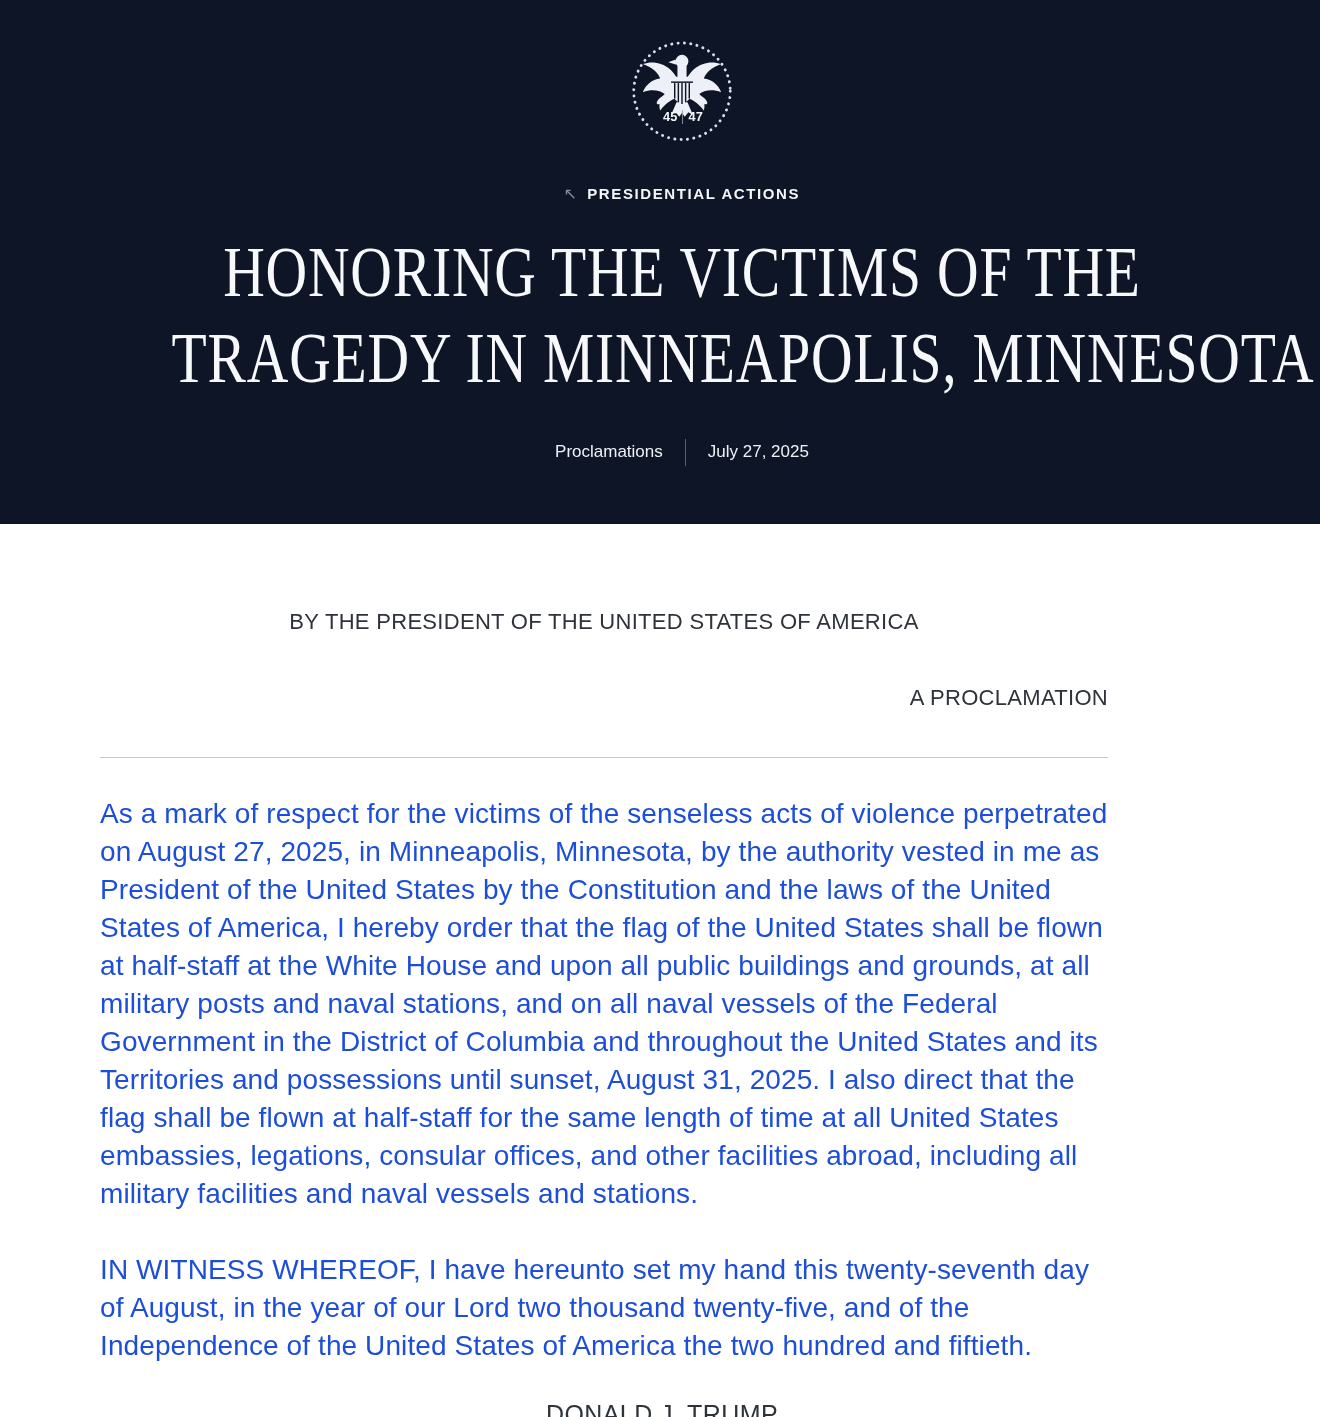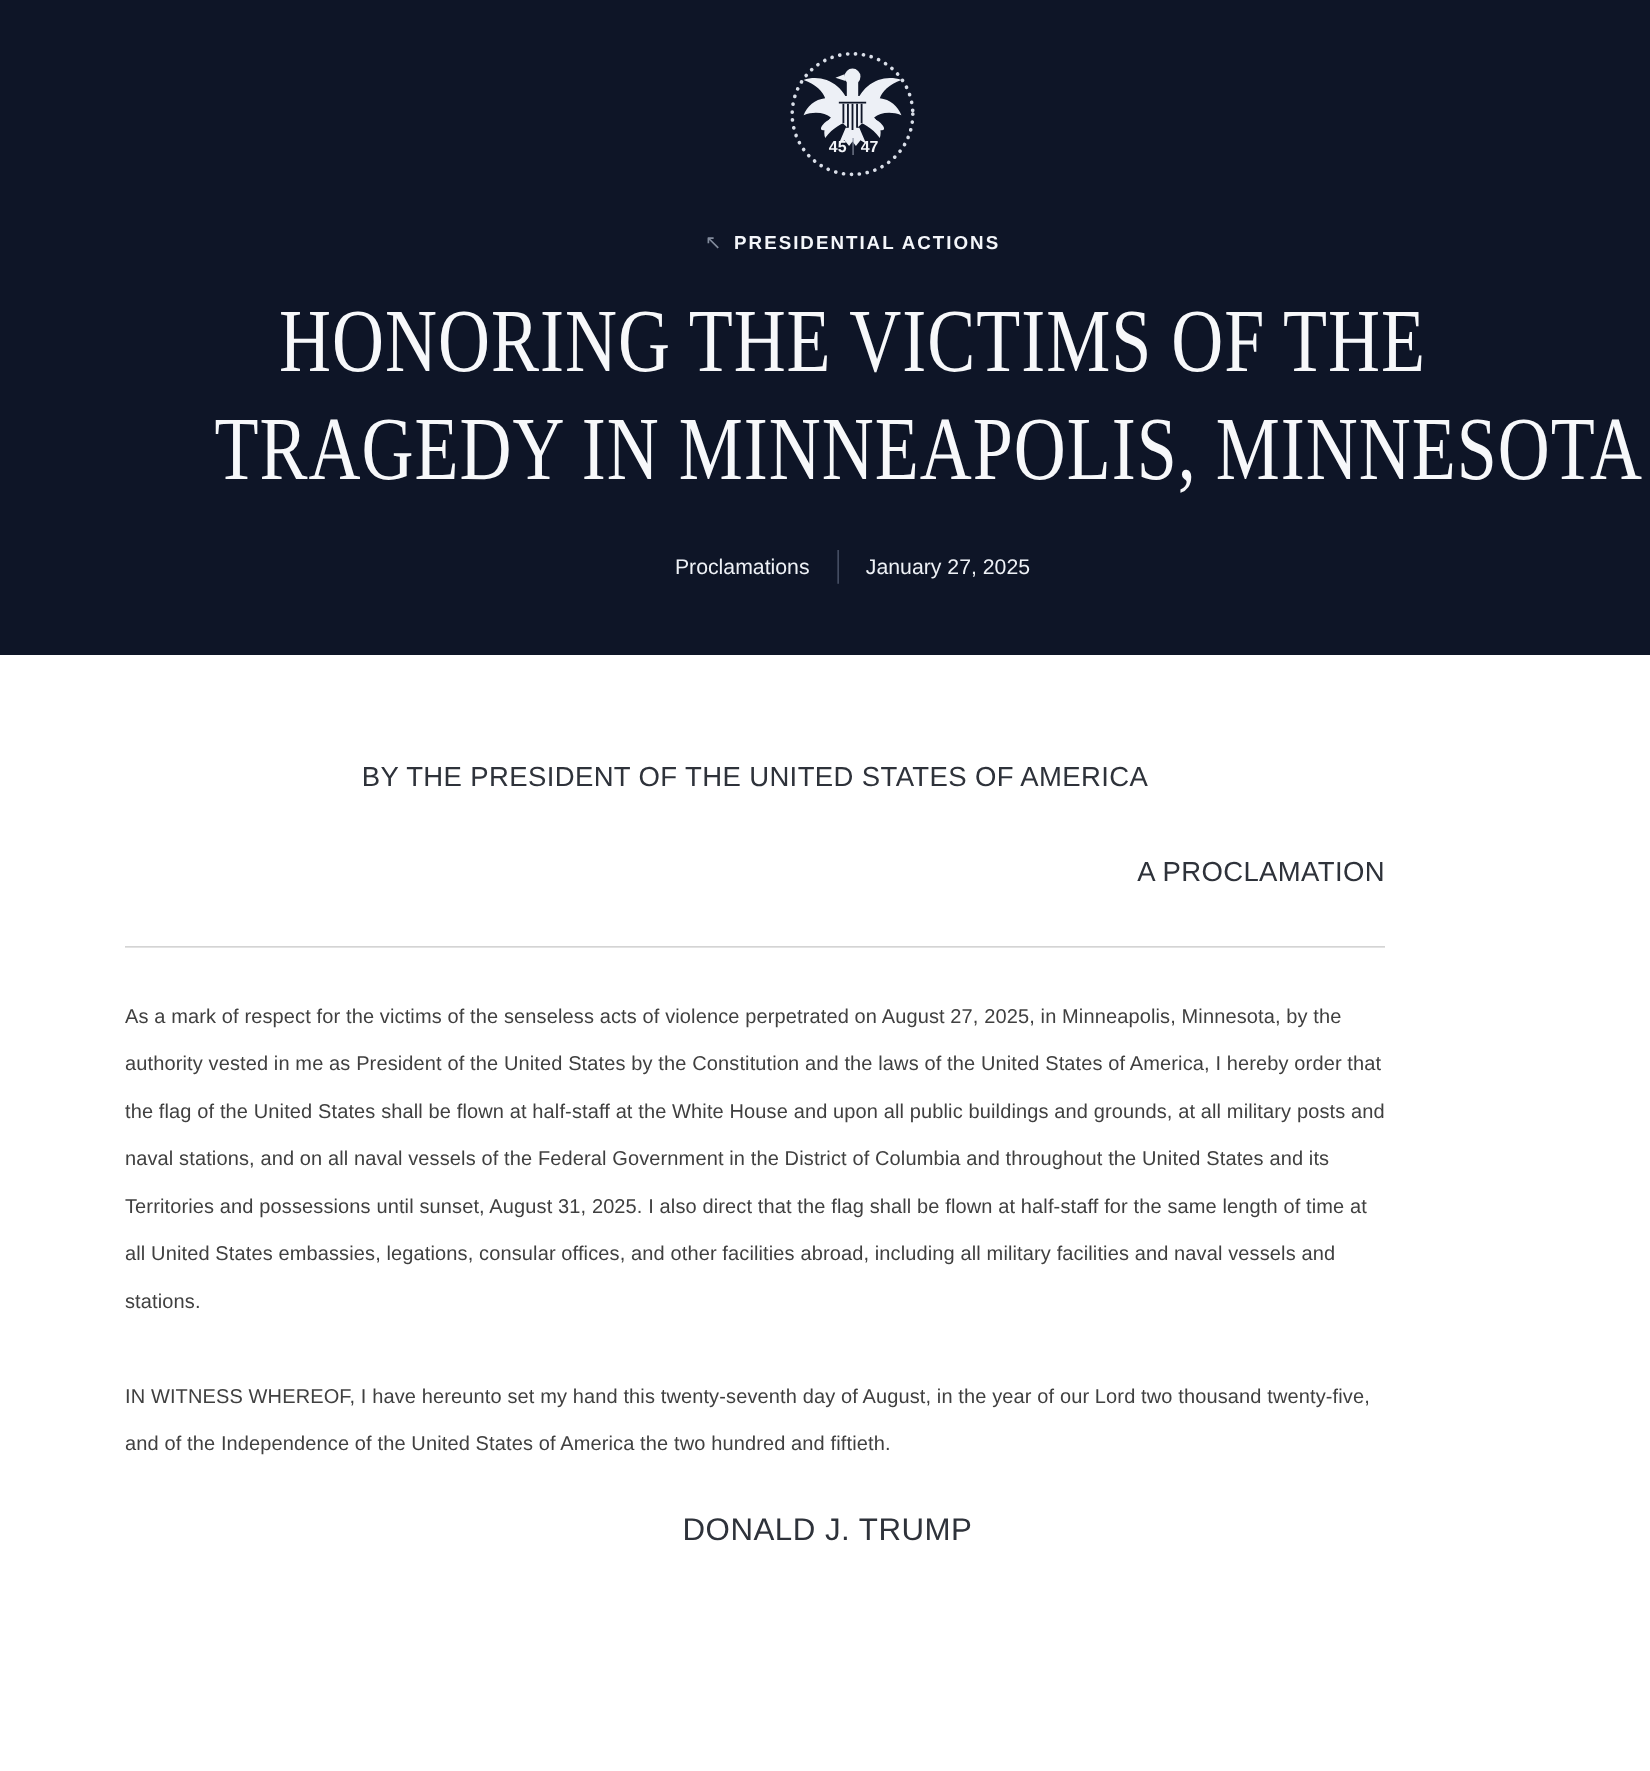--- a/index.html
+++ b/index.html
@@ -56,21 +56,21 @@
     letter-spacing: 1px;
     transform: scaleX(0.8);
     transform-origin: 50% 0;
     white-space: nowrap;
   }
   .title span { display: block; }
   .meta {
     margin-top: 38px;
     display: flex;
     justify-content: center;
-    align-items: center;
+    align-items: flex-start;
     gap: 22px;
     color: #eef1f6;
     font-size: 17px;
     line-height: 26px;
   }
   .meta a { color: #eef1f6; text-decoration: none; cursor: pointer; }
   .meta-divider {
     width: 1px; height: 27px;
     background: #555f75;
     display: inline-block;
@@ -99,24 +99,24 @@
     color: #2e323a;
   }
   .rule {
     margin-top: 45px;
     border: none;
     border-top: 1px solid #c6c6c6;
     height: 0;
   }
   .para {
     margin-top: 37px;
-    font-size: 16px;
+    font-size: 28px;
     line-height: 38px;
     letter-spacing: 0.1px;
-    color: #404040;
+    color: #1d4ed8;
   }
   .para + .para { margin-top: 38px; }
   .signature {
     margin-top: 30px;
     text-align: center;
     font-size: 25px;
     line-height: 38px;
     letter-spacing: 0.4px;
     color: #2e323a;
     position: relative;
@@ -163,21 +163,21 @@
     </a>
 
     <h1 class="title">
       <span>HONORING THE VICTIMS OF THE</span>
       <span>TRAGEDY IN MINNEAPOLIS, MINNESOTA</span>
     </h1>
 
     <div class="meta">
       <a>Proclamations</a>
       <span class="meta-divider"></span>
-      <span>January 27, 2025</span>
+      <span>July 27, 2025</span>
     </div>
 
   </header>
 
   <main class="doc">
     <p class="doc-head1">BY THE PRESIDENT OF THE UNITED STATES OF AMERICA</p>
     <p class="doc-head2">A PROCLAMATION</p>
     <hr class="rule">
     <p class="para">As a mark of respect for the victims of the senseless acts of violence perpetrated on August 27, 2025, in Minneapolis, Minnesota, by the authority vested in me as President of the United States by the Constitution and the laws of the United States of America, I hereby order that the flag of the United States shall be flown at half-staff at the White House and upon all public buildings and grounds, at all military posts and naval stations, and on all naval vessels of the Federal Government in the District of Columbia and throughout the United States and its Territories and possessions until sunset, August 31, 2025.  I also direct that the flag shall be flown at half-staff for the same length of time at all United States embassies, legations, consular offices, and other facilities abroad, including all military facilities and naval vessels and stations.</p>
     <p class="para">IN WITNESS WHEREOF, I have hereunto set my hand this twenty-seventh day of August, in the year of our Lord two thousand twenty-five, and of the Independence of the United States of America the two hundred and fiftieth.</p>

